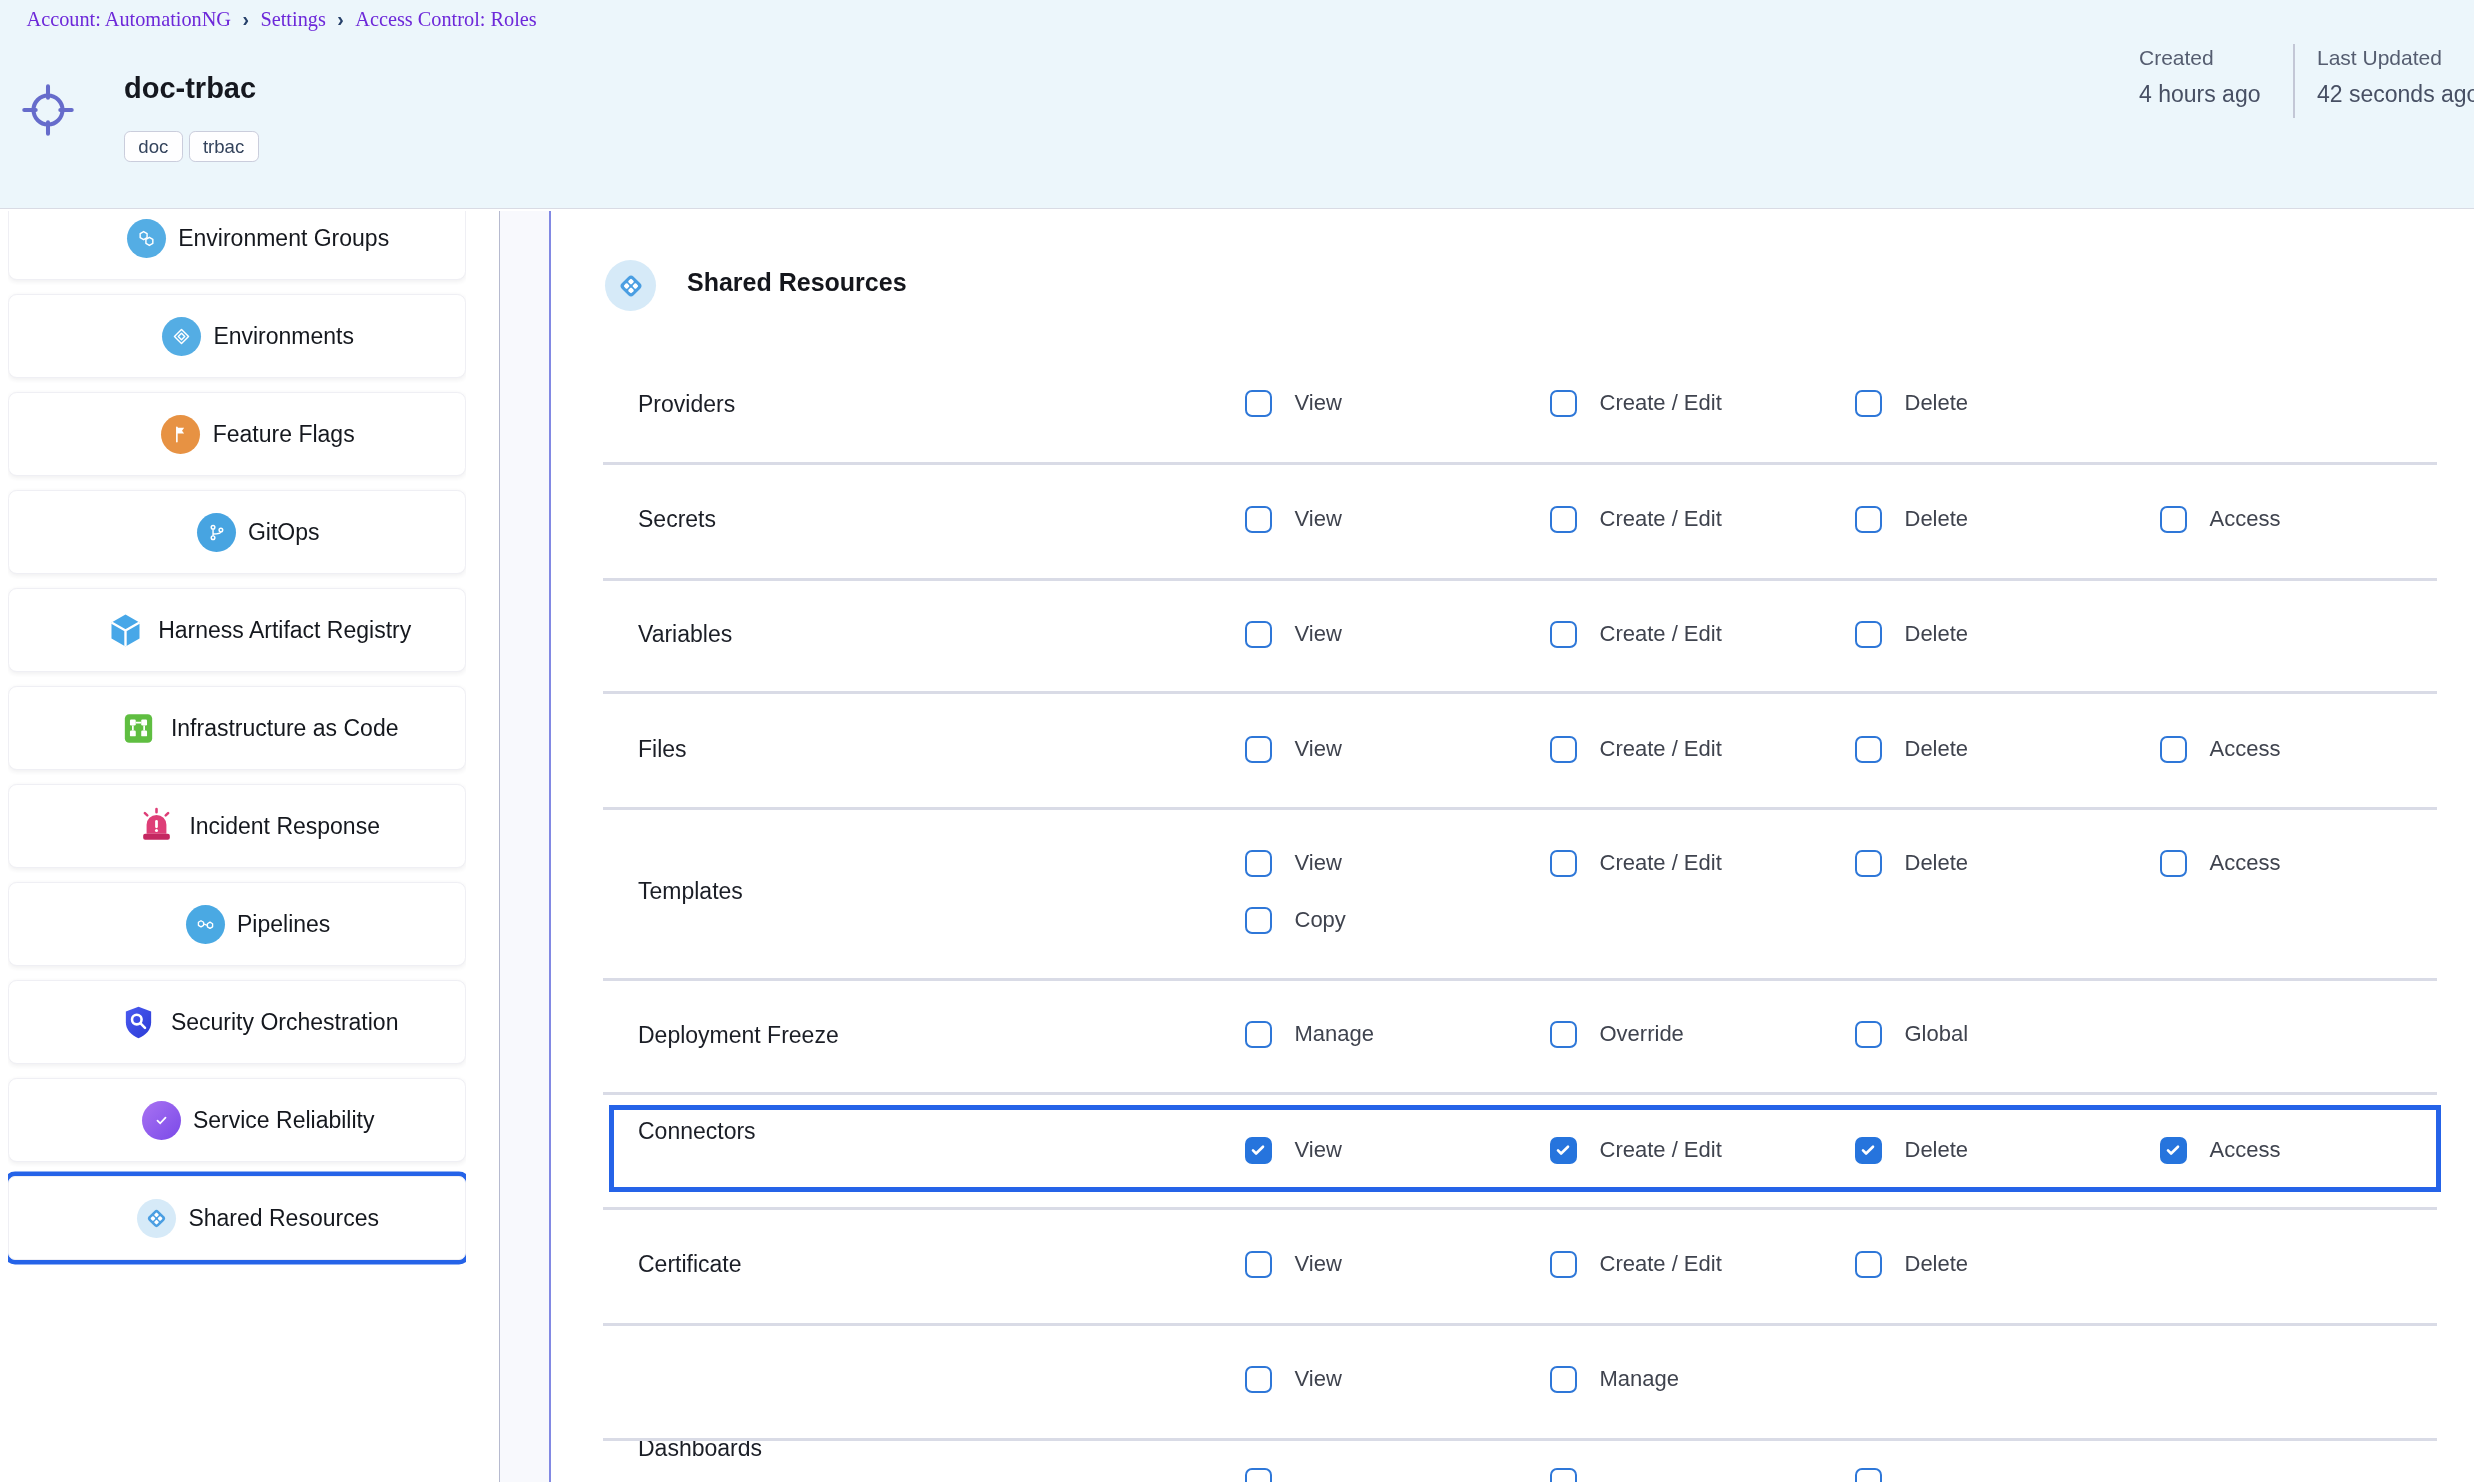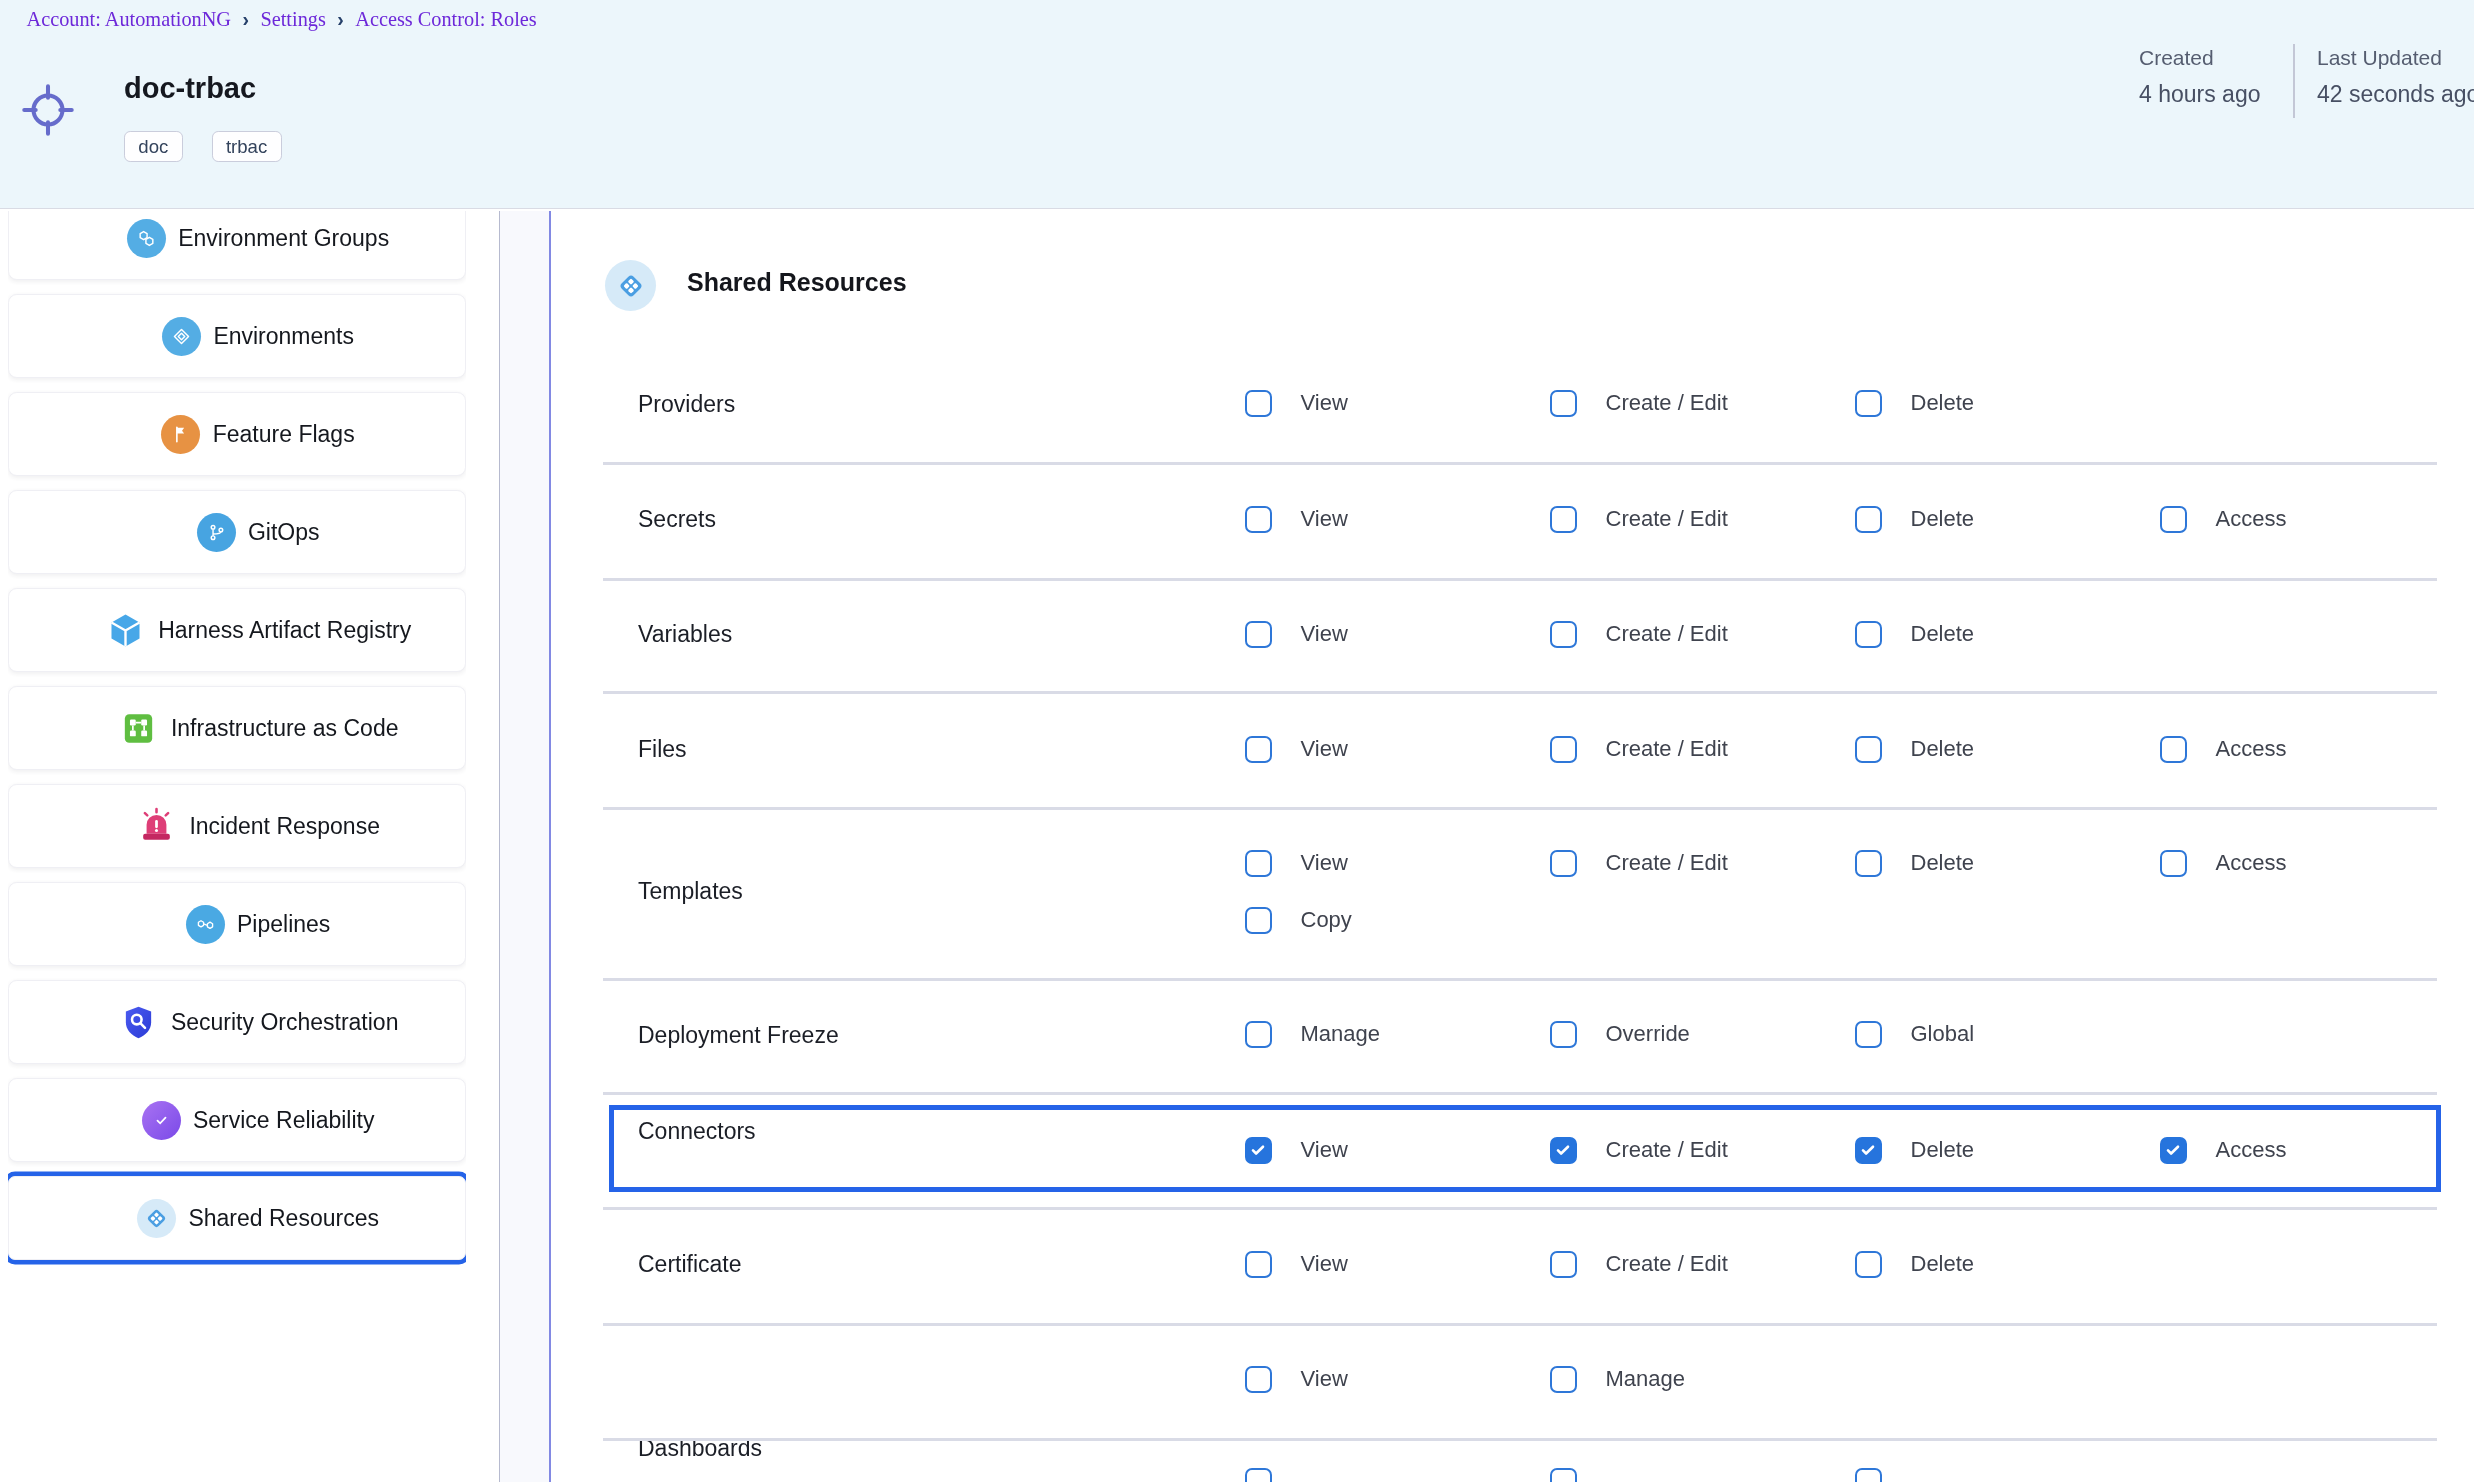--- a/index.html
+++ b/index.html
@@ -8,21 +8,21 @@
        font-family:"Liberation Sans",sans-serif;position:relative;}
 
   
   .header{position:absolute;left:0;top:0;width:2475px;height:209px;
           background:#ECF6FB;border-bottom:1.8px solid #D9DBE4;}
   .bc{position:absolute;left:26.5px;top:8px;font-size:20.3px;display:flex;align-items:center;}
   .bc-link{color:#6d28d9;cursor:pointer;white-space:nowrap;font-family:Liberation Serif, serif;}
   .bc-sep{color:#26406A;margin:0 11.5px;font-weight:700;font-size:19.4px;}
   .role-icon{position:absolute;left:19.4px;top:81px;}
   .pg-title{position:absolute;left:124px;top:72px;font-size:29px;font-weight:700;color:#15181F;margin:0;}
-  .tag-list{position:absolute;left:124px;top:131px;display:flex;gap:29px;text-align:center;}
+  .tag-list{position:absolute;left:124px;top:131px;display:flex;gap:6px;text-align:center;}
   .chip{font-size:18.6px;color:#33435C;background:#FEFEFF;border:1.8px solid #CACDDC;
         border-radius:6.2px;padding:3.5px 13.3px;line-height:1.2;}
   .meta{position:absolute;top:46px;}
   .meta .lbl{font-size:21px;color:#555D70;}
   .meta .val{font-size:23px;color:#474F63;margin-top:10.6px;white-space:nowrap;}
   .meta-div{position:absolute;left:2293px;top:44px;width:1.8px;height:74px;background:#C3C7D6;}
 
   
   .sidebar{position:absolute;left:8px;top:211px;width:458px;height:1271px;overflow:hidden;}
   .sidebar-inner{margin-top:-15px;}
@@ -44,21 +44,21 @@
   .main{position:absolute;left:556px;top:211px;width:1919px;height:1271px;background:#fff;}
   .sec-icon{position:absolute;left:49px;top:49px;width:51px;height:51px;border-radius:50%;
             background:#D6EAF8;display:flex;align-items:center;justify-content:center;}
   .sec-icon svg{width:28px;height:28px;}
   .sec-title{position:absolute;left:131px;top:57px;font-size:25px;font-weight:700;color:#14161C;margin:0;}
   .row-label{position:absolute;left:82px;font-size:23px;color:#1B1E26;height:28px;line-height:28px;white-space:nowrap;}
   .perm{position:absolute;display:flex;align-items:center;height:26.5px;cursor:pointer;}
   .cb{width:26.5px;height:26.5px;border:2.7px solid #2E77D8;border-radius:7px;background:#fff;
       flex:0 0 26.5px;display:flex;align-items:center;justify-content:center;}
   .cb.checked{background:#2674DD;border-color:#2674DD;}
-  .perm-label{margin-left:29px;font-size:22px;color:#3F434E;line-height:26.5px;white-space:nowrap;}
+  .perm-label{margin-left:23px;font-size:22px;color:#3F434E;line-height:26.5px;white-space:nowrap;}
   .divider{position:absolute;left:47px;width:1834px;height:2.7px;background:#D9DBE6;}
   .hl-box{position:absolute;left:53px;top:894px;width:1832px;height:87px;border:5.3px solid #2563E8;}
 </style>
 </head>
 <body>
 
 <div class="header">
   <div class="bc">
       <span class="bc-link">Account: AutomationNG</span>
       <span class="bc-sep">›</span>

